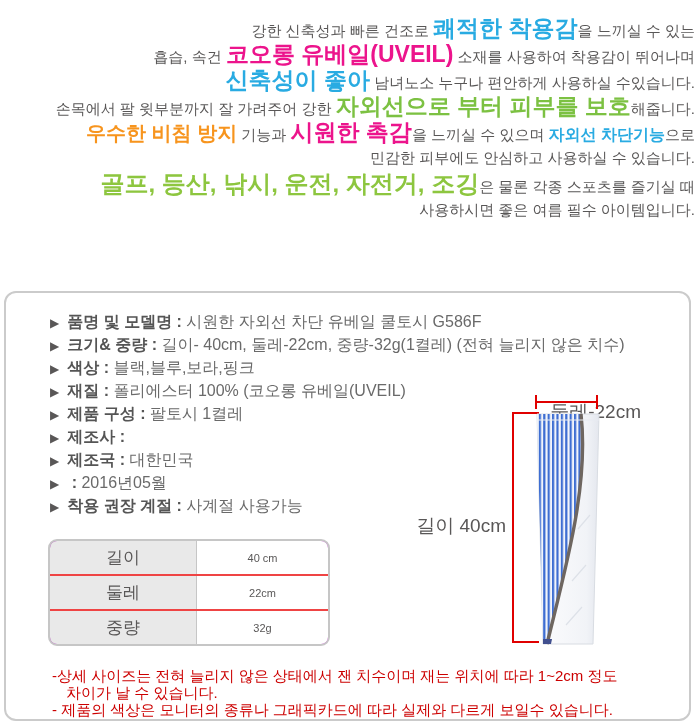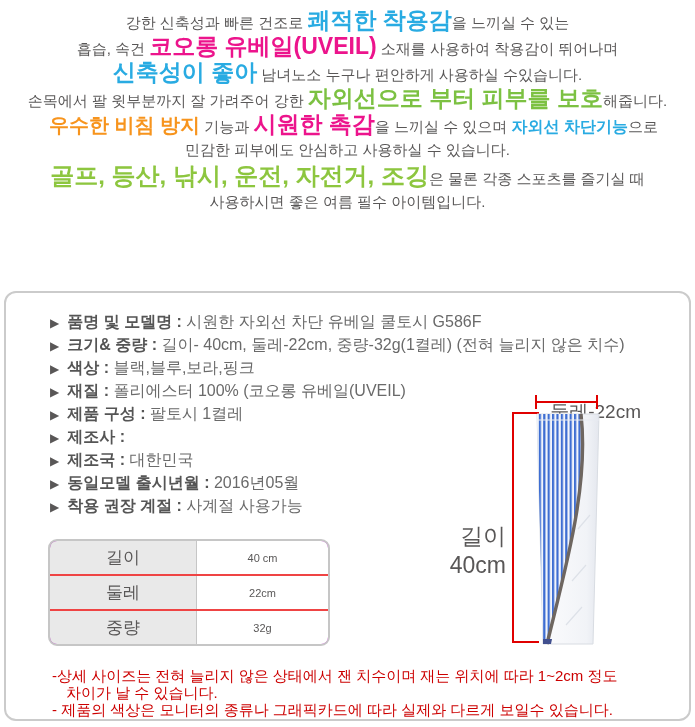--- a/index.html
+++ b/index.html
@@ -2,21 +2,21 @@
 <html><head>
 <meta charset="utf-8">
 <style>
   html,body{margin:0;padding:0;}
   body{
     width:695px;height:727px;position:relative;overflow:hidden;
     background:#ffffff;
     font-family:"Liberation Sans", sans-serif;
   }
   
-  .intro{position:absolute;top:7px;left:0;width:695px;text-align:center;}
+  .intro{position:absolute;top:15px;left:0;width:695px;text-align:right;}
   .iline{height:26px;line-height:26px;white-space:nowrap;}
   .iline span{white-space:pre;vertical-align:baseline;}
   .t{font-size:15px;color:#595757;}
   .hl-blue{font-size:23px;font-weight:bold;color:#29abe2;}
   .hl-orange{font-size:25px;font-weight:bold;color:#f7941d;}
   .hl-pink{font-size:23px;font-weight:bold;color:#ec148c;}
   .hl-green{font-size:23px;font-weight:bold;color:#7cc142;}
   .hl-orange-s{font-size:20px;font-weight:bold;color:#f7941d;margin-left:12px;}
   .hl-cyan-s{font-size:16px;font-weight:bold;color:#29abe2;}
   .hl-lime{font-size:24px;font-weight:bold;color:#8dc63f;}
@@ -35,22 +35,22 @@
   .st-row{display:flex;height:33px;}
   .st-row + .st-row{border-top:2px solid #ef4444;}
   .st-label{width:146px;background:#e9e9e9;border-right:1px solid #c6c6c6;
        display:flex;align-items:center;justify-content:center;
        font-size:17px;color:#595757;}
   .st-value{flex:1;background:#fff;display:flex;align-items:center;justify-content:center;
        font-size:11px;color:#595757;}
   
   .girth-label{position:absolute;left:495px;top:80px;width:140px;text-align:right;
        font-size:19px;color:#595757;margin-top:26px;}
-  .length-label{position:absolute;left:396px;top:228px;width:104px;text-align:right;
-       font-size:23px;color:#595757;}
+  .length-label{position:absolute;left:396px;top:220px;width:104px;text-align:right;
+       font-size:19px;color:#595757;}
   .mline{position:absolute;background:#e00000;}
   .girth-line{left:530px;top:108px;width:62px;height:2px;}
   .girth-tick-l{left:529px;top:102px;width:2px;height:14px;}
   .girth-tick-r{left:590px;top:102px;width:2px;height:14px;}
   .length-line{left:506px;top:119px;width:2px;height:231px;}
   .length-tick-t{left:506px;top:119px;width:27px;height:2px;}
   .length-tick-b{left:506px;top:348px;width:27px;height:2px;}
   .sleeve{position:absolute;left:524px;top:118px;}
   
   .notes{position:absolute;left:46px;top:374px;font-size:15px;color:#cc0000;line-height:17px;white-space:nowrap;}
@@ -126,21 +126,20 @@
         <span class="spec-value"></span>
     </div>
     <div class="spec-row">
       <span class="bullet">▶</span>
       <span class="spec-label">제조국</span>
         <span class="sep"> : </span>
         <span class="spec-value">대한민국</span>
     </div>
     <div class="spec-row">
       <span class="bullet">▶</span>
-      <span class="spec-label">동일모델 출시년월</span>
         <span class="sep"> : </span>
         <span class="spec-value">2016년05월</span>
     </div>
     <div class="spec-row">
       <span class="bullet">▶</span>
       <span class="spec-label">착용 권장 계절</span>
         <span class="sep"> : </span>
         <span class="spec-value">사계절 사용가능</span>
     </div>
   </div>

